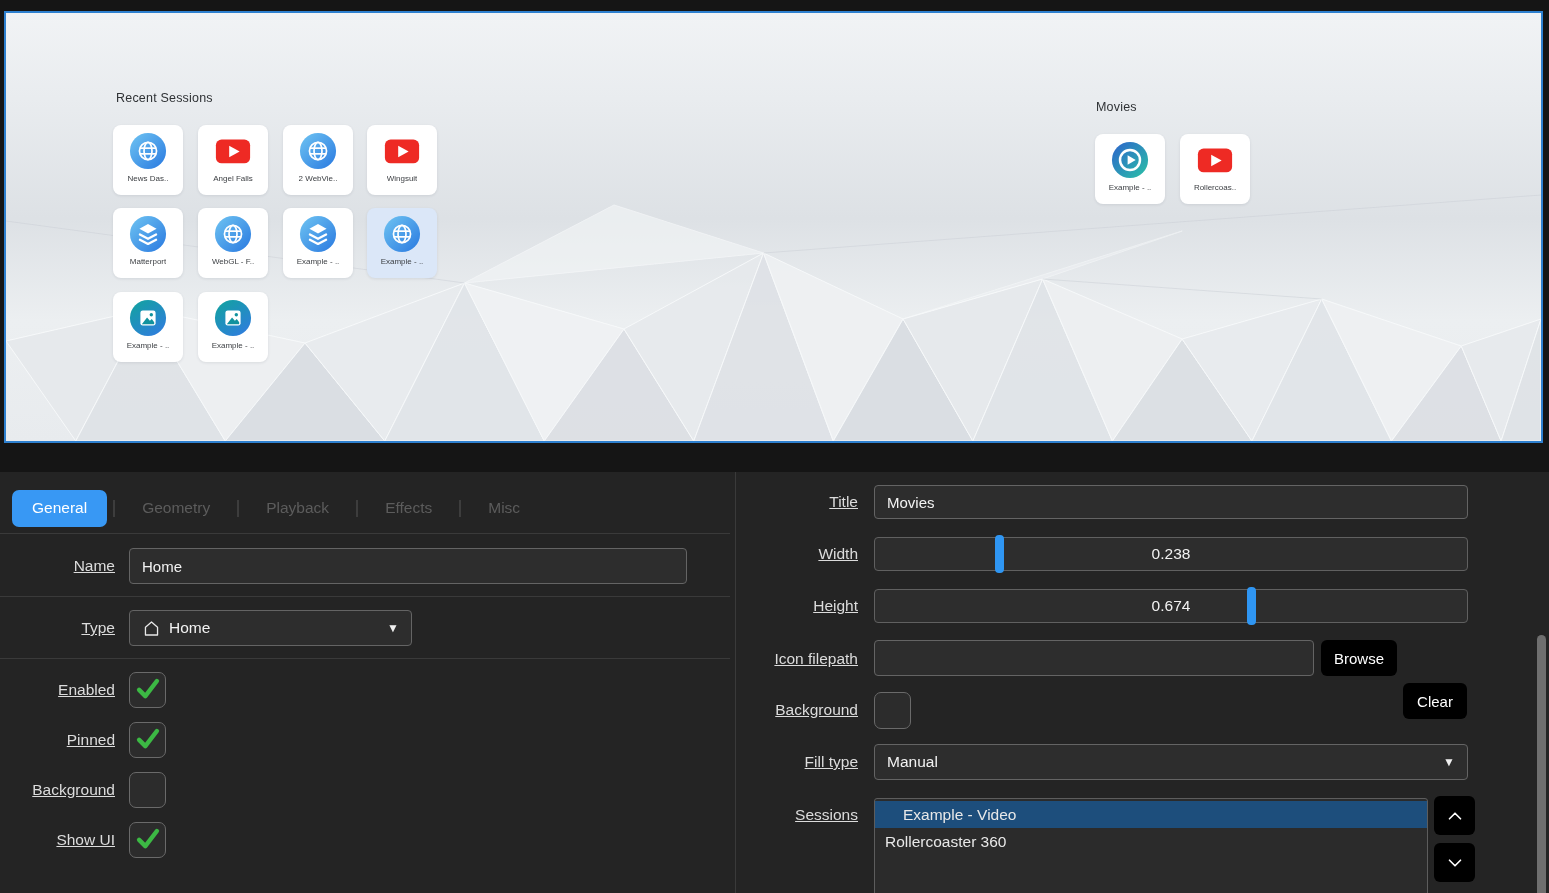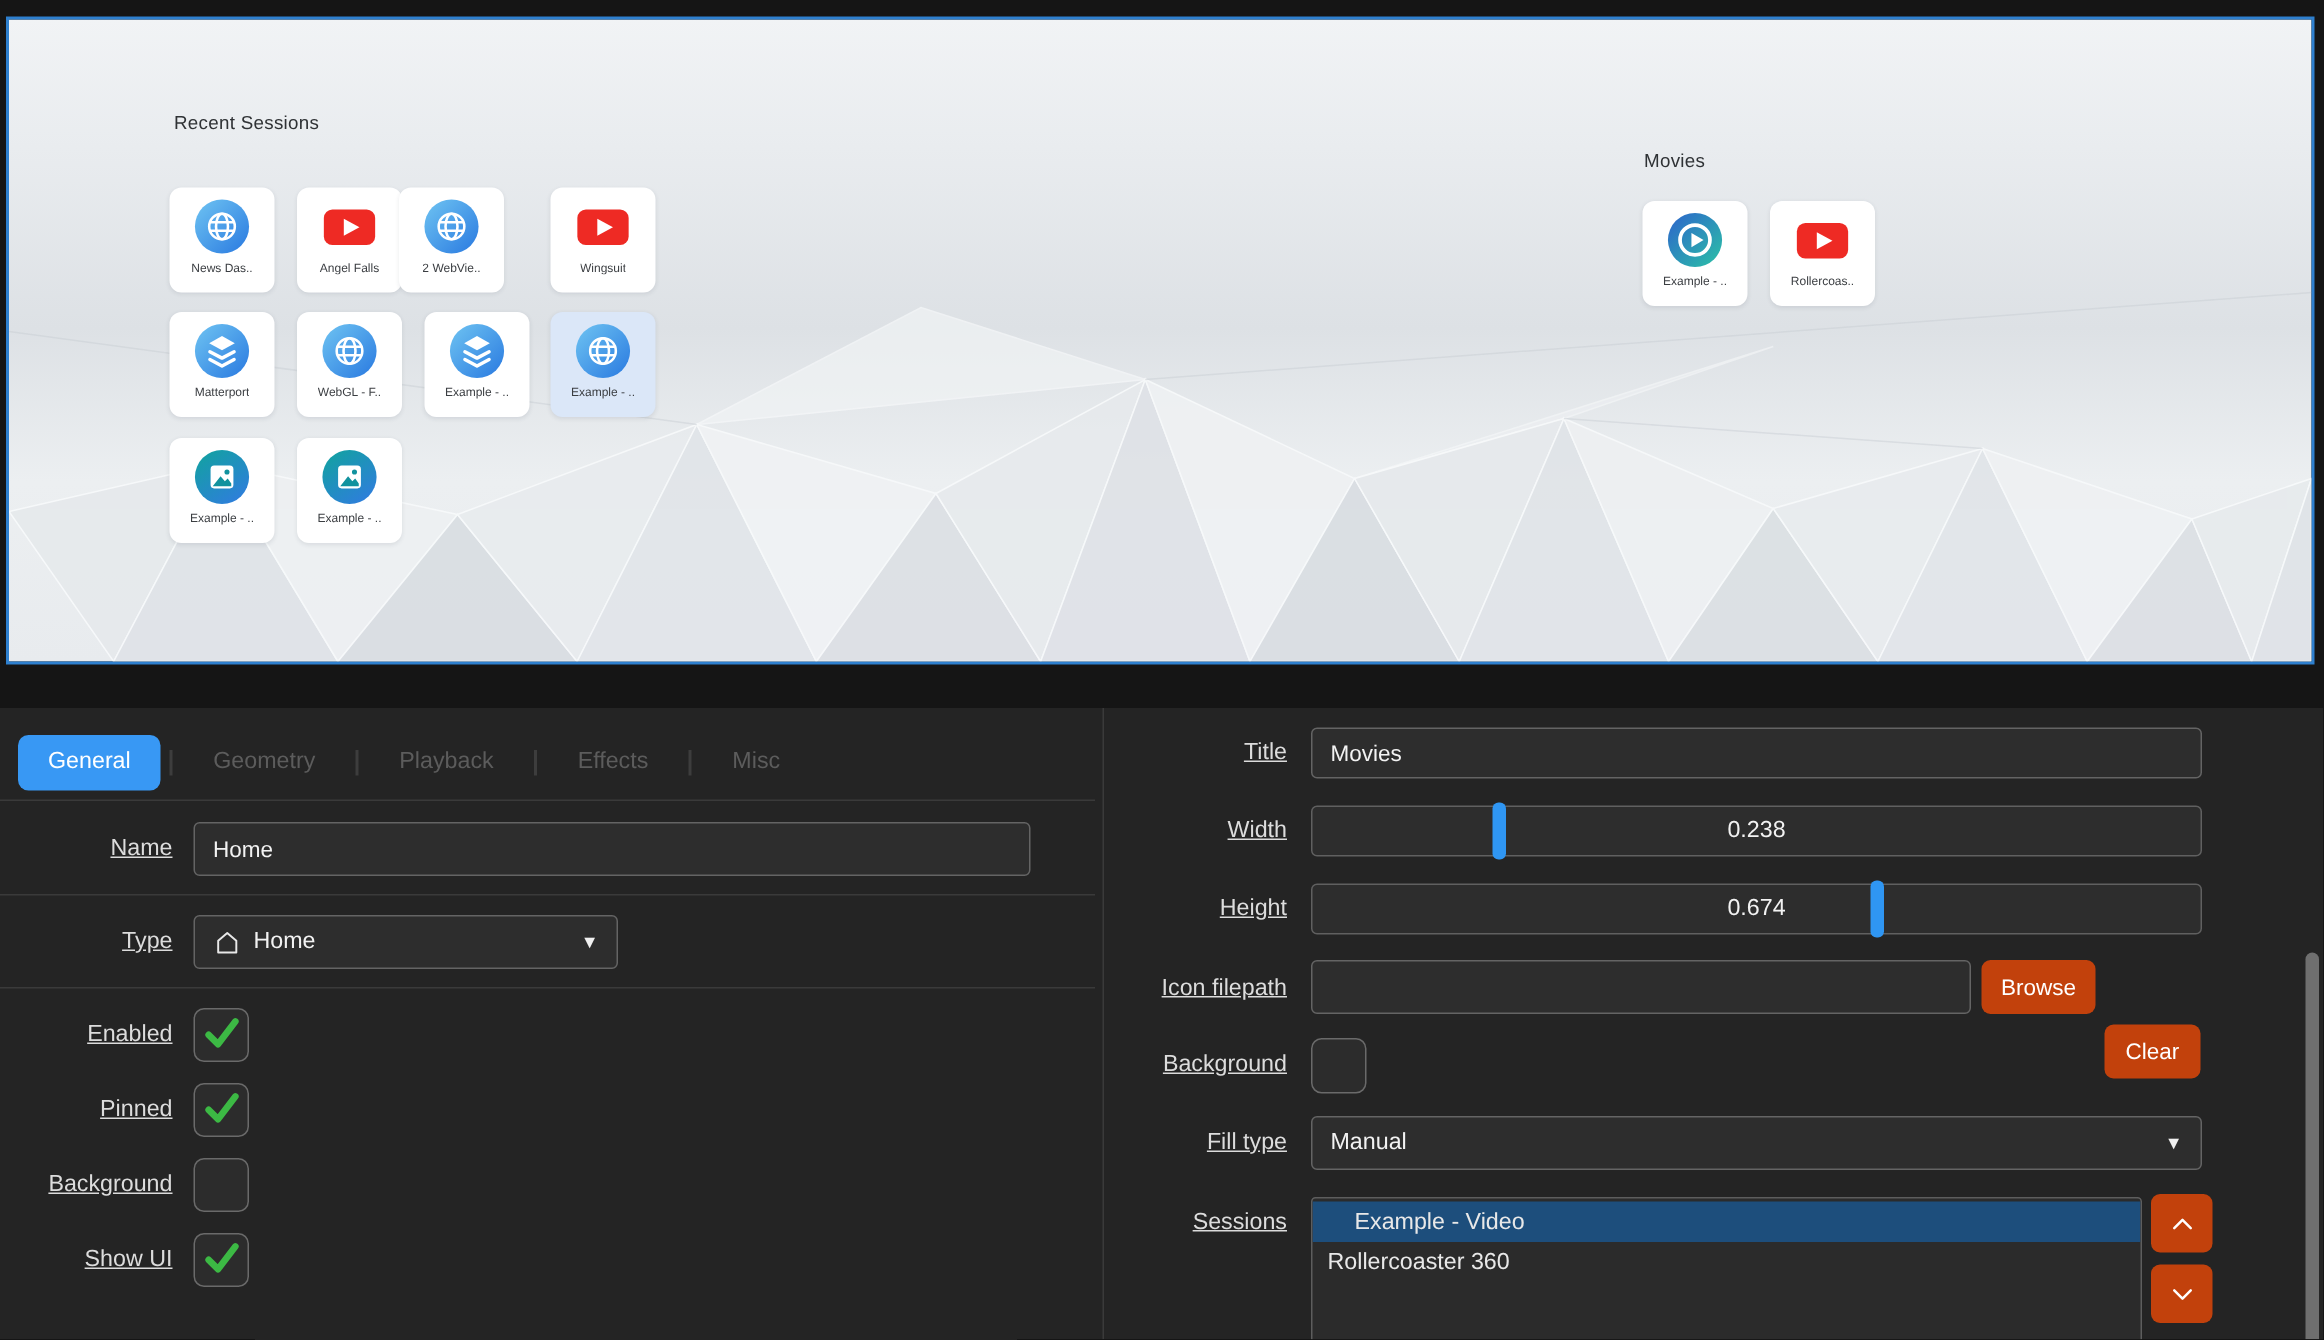--- a/index.html
+++ b/index.html
@@ -53,21 +53,21 @@
   .checkbox { position:absolute; width:37px; height:36px; background:#2c2c2c; border:1px solid #6a6a6a;
     border-radius:7px; display:flex; align-items:center; justify-content:center; cursor:pointer; }
   .checkbox svg { display:none; margin-top:-2px; }
   .checkbox.checked svg { display:block; }
 
   .slider { position:absolute; height:34px; background:#2d2d2d; border:1px solid #606060; border-radius:4px; }
   .slider .sval { position:absolute; left:0; right:0; top:0; bottom:0; display:flex; align-items:center;
     justify-content:center; color:#f2f2f2; font-size:15.5px; }
   .slider .handle { position:absolute; top:-3px; width:9px; height:38px; background:#2f96f3; border-radius:4px; cursor:ew-resize; }
 
-  .btn { position:absolute; background:#c2410c; border:none; border-radius:6px; color:#fff;
+  .btn { position:absolute; background:#000000; border:none; border-radius:6px; color:#fff;
     font-size:15px; font-family:inherit; display:flex; align-items:center; justify-content:center; cursor:pointer; }
 
   #sessions-list { position:absolute; left:874px; top:326px; width:554px; height:120px;
     background:#2b2b2b; border:1px solid #5d5d5d; border-radius:3px; overflow:hidden; }
   .sess-item { height:27px; display:flex; align-items:center; padding-left:10px;
     color:#e8e8e8; font-size:15.5px; cursor:pointer; }
   .sess-item.selected { background:#1d4e7c;padding-left:28px; }
 
   #vscroll { position:absolute; left:1537px; top:163px; width:9px; height:258px; background:#6f6f6f;
     border-radius:5px 5px 0 0; cursor:grab; }
@@ -123,21 +123,21 @@
         <polygon points="1460,155 1540,128 1500,250" fill="#e7eaed"></polygon>
         <polygon points="1540,128 1500,250 1540,250" fill="#dfe3e7"></polygon>
       </g>
       <g stroke="#c9ced4" stroke-width="1" opacity=".55" fill="none">
         <line x1="760" y1="62" x2="1540" y2="4"></line>
         <line x1="460" y1="92" x2="0" y2="30"></line>
         <line x1="1040" y1="88" x2="1320" y2="108"></line>
       </g>
     </svg>
 
-    <div class="section-label" style="left:110px; top:62px;">Recent Sessions</div>
+    <div class="section-label" style="left:110px; top:78px;">Recent Sessions</div>
 
 
     <div class="section-label" style="left:1090px; top:87px;">Movies</div>
 
     <div class="tile" style="left:107px; top:112px;">
       <span class="ticon"><svg viewBox="0 0 40 40" width="38" height="38">
             <circle cx="20" cy="20" r="19" fill="url(#gBlue)"></circle>
             <g stroke="#fff" stroke-width="1.8" fill="none">
               <circle cx="20" cy="20" r="9"></circle>
               <ellipse cx="20" cy="20" rx="4.2" ry="9"></ellipse>
@@ -147,21 +147,21 @@
           </svg></span>
       <span class="tlabel">News Das..</span>
     </div>
     <div class="tile" style="left:192px; top:112px;">
       <span class="ticon"><svg viewBox="0 0 40 40" width="38" height="38">
             <rect x="2" y="8" width="36" height="25" rx="6" fill="#ee2a24"></rect>
             <polygon points="16,14.5 27,20.5 16,26.5" fill="#fff"></polygon>
           </svg></span>
       <span class="tlabel">Angel Falls</span>
     </div>
-    <div class="tile" style="left:260px; top:112px;">
+    <div class="tile" style="left:277px; top:112px;">
       <span class="ticon"><svg viewBox="0 0 40 40" width="38" height="38">
             <circle cx="20" cy="20" r="19" fill="url(#gBlue)"></circle>
             <g stroke="#fff" stroke-width="1.8" fill="none">
               <circle cx="20" cy="20" r="9"></circle>
               <ellipse cx="20" cy="20" rx="4.2" ry="9"></ellipse>
               <line x1="11.5" y1="17" x2="28.5" y2="17"></line>
               <line x1="11.5" y1="23" x2="28.5" y2="23"></line>
             </g>
           </svg></span>
       <span class="tlabel">2 WebVie..</span>

